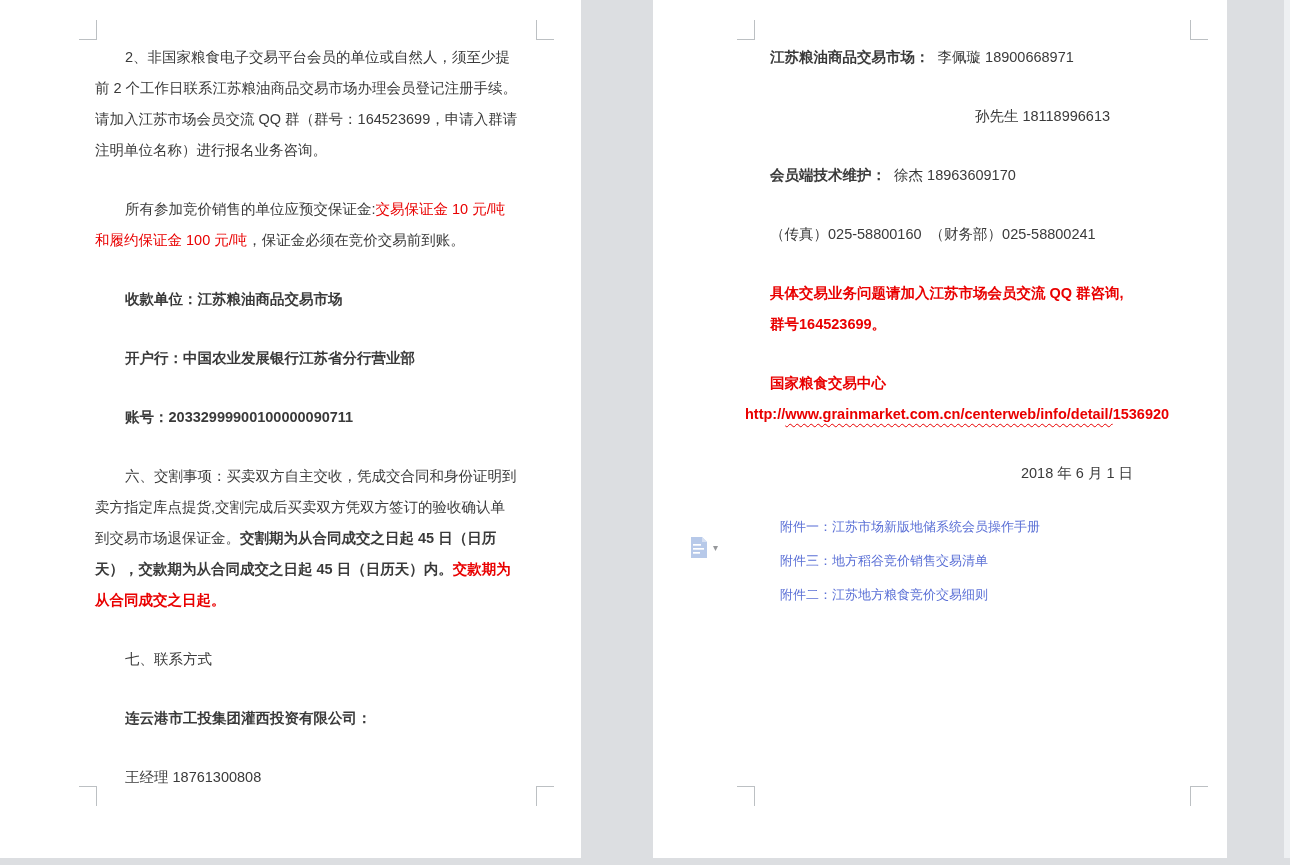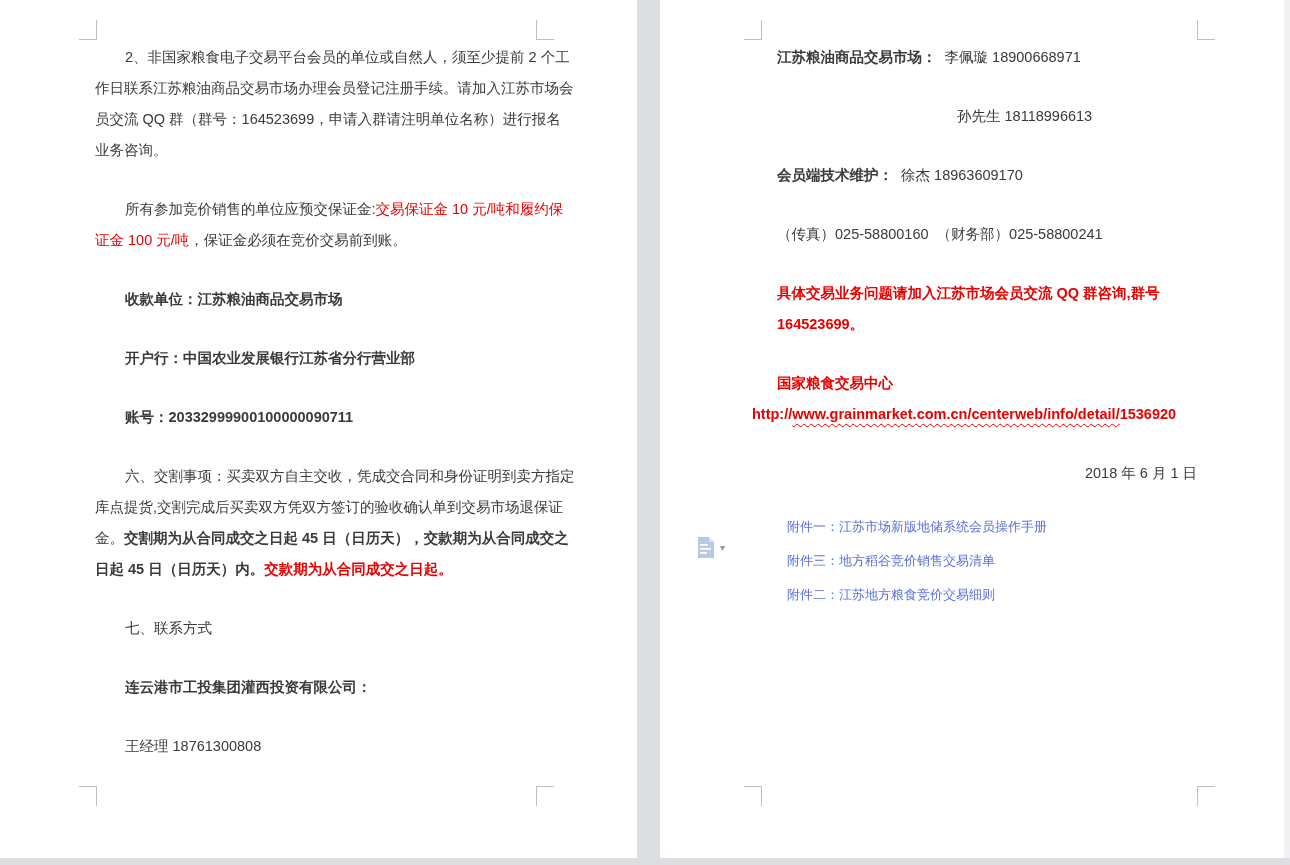--- a/index.html
+++ b/index.html
@@ -5,22 +5,22 @@
   html,body{margin:0;padding:0;}
   body{
     width:1290px;height:865px;overflow:hidden;position:relative;
     background:#dcdee1;
     font-family:"Liberation Sans",sans-serif;
   }
   .stage{position:absolute;inset:0;}
   .page{
     position:absolute;top:0;height:858px;background:#ffffff;
   }
-  #page1{left:0;width:637px;}
-  #page2{left:653px;width:631px;margin-left:7px;}
+  #page1{left:0;width:581px;}
+  #page2{left:653px;width:574px;}
   .edge{position:absolute;left:1284px;top:0;width:6px;height:858px;background:#eef0f2;}
 
   
   .mark{position:absolute;width:17px;height:19px;}
   .mark.tl{border-right:1px solid #bcc0c3;border-bottom:1px solid #bcc0c3;}
   .mark.tr{border-left:1px solid #bcc0c3;border-bottom:1px solid #bcc0c3;}
   .mark.bl{border-right:1px solid #bcc0c3;border-top:1px solid #bcc0c3;}
   .mark.br{border-left:1px solid #bcc0c3;border-top:1px solid #bcc0c3;}
   #page1 .mark.tl{left:79px;top:20px;}
   #page1 .mark.tr{left:536px;top:20px;}
@@ -37,21 +37,21 @@
     font-size:14.5px;
     line-height:31px;
   }
   #page1 .content{padding:42px 62px 0 95px;}
   #page2 .content{padding:42px 92px 0 117px;}
 
   .para{margin:0 0 28px 0;}
   .para.indent{text-indent:30px;}
   .para.tight{margin-bottom:0;}
   .para.hang{margin-left:-25px;}
-  .para.indent-big{padding-left:180px;}
+  .para.indent-big{padding-left:180px;text-align:center;}
   .para.date{text-align:right;padding-right:2px;}
 
   .run-n{font-weight:normal;color:#3a3a3a;}
   .run-b{font-weight:bold;color:#3a3a3a;}
   .run-r{font-weight:normal;color:var(--red,#e90000);}
   .run-rb{font-weight:bold;color:var(--red,#e90000);}
   .wavy{
     text-decoration-line:underline;
     text-decoration-style:wavy;
     text-decoration-color:var(--red,#e90000);

